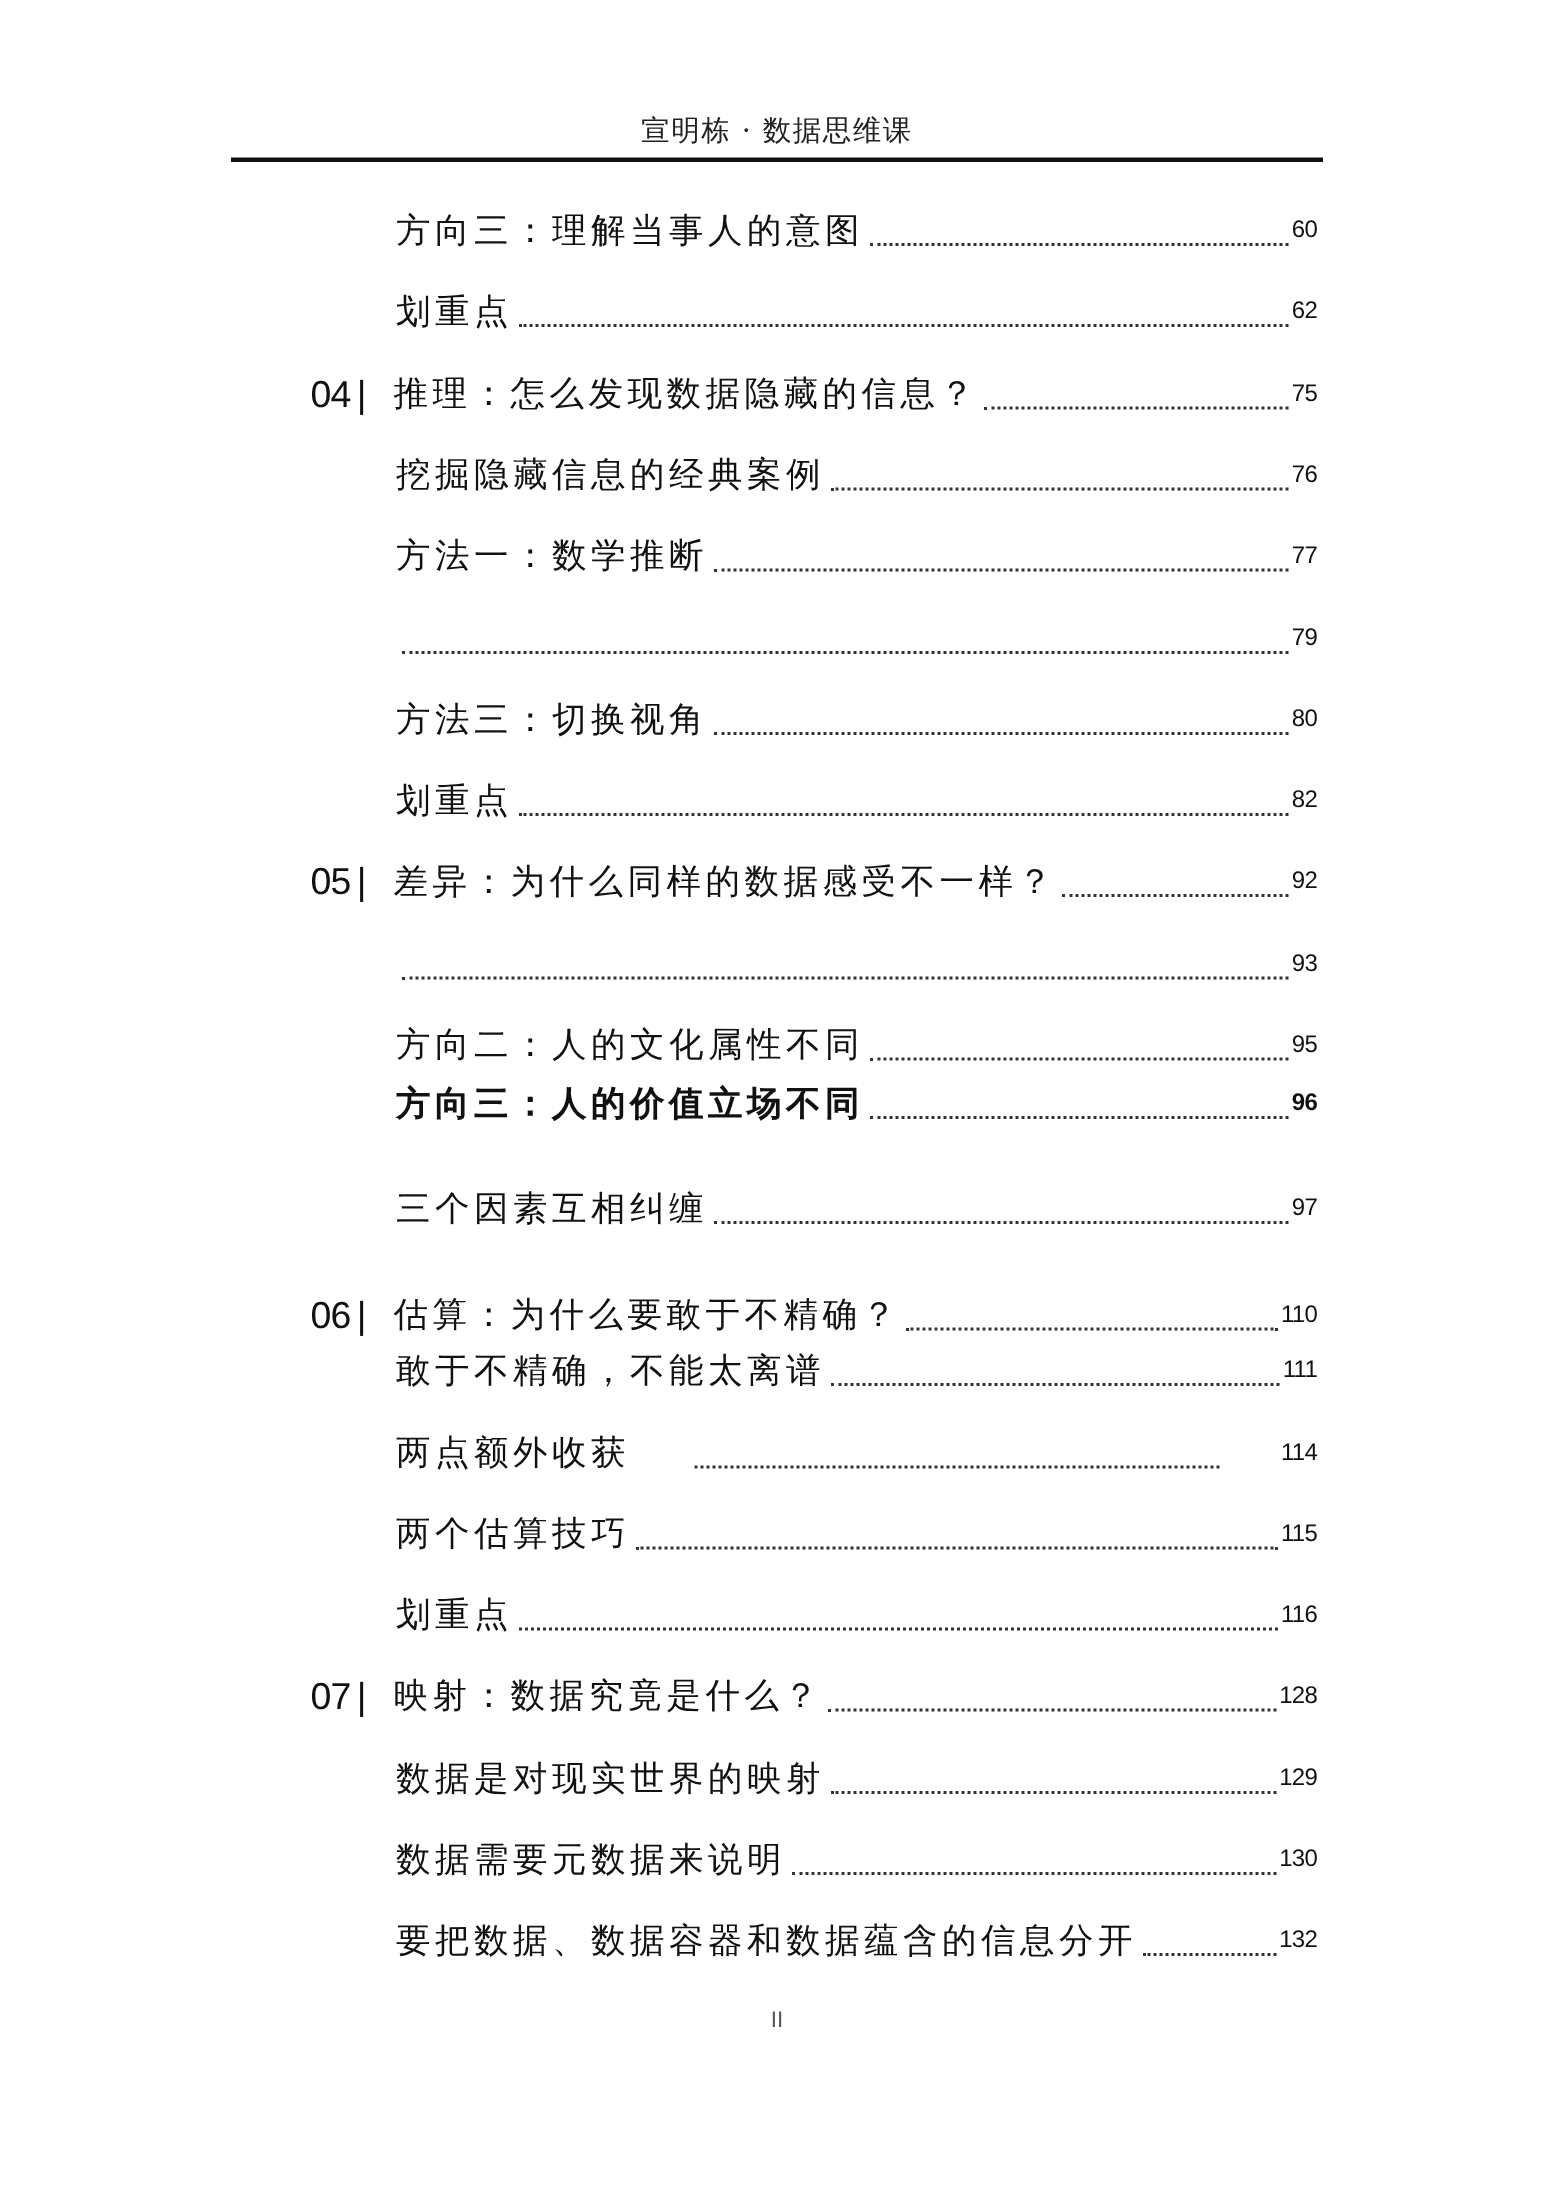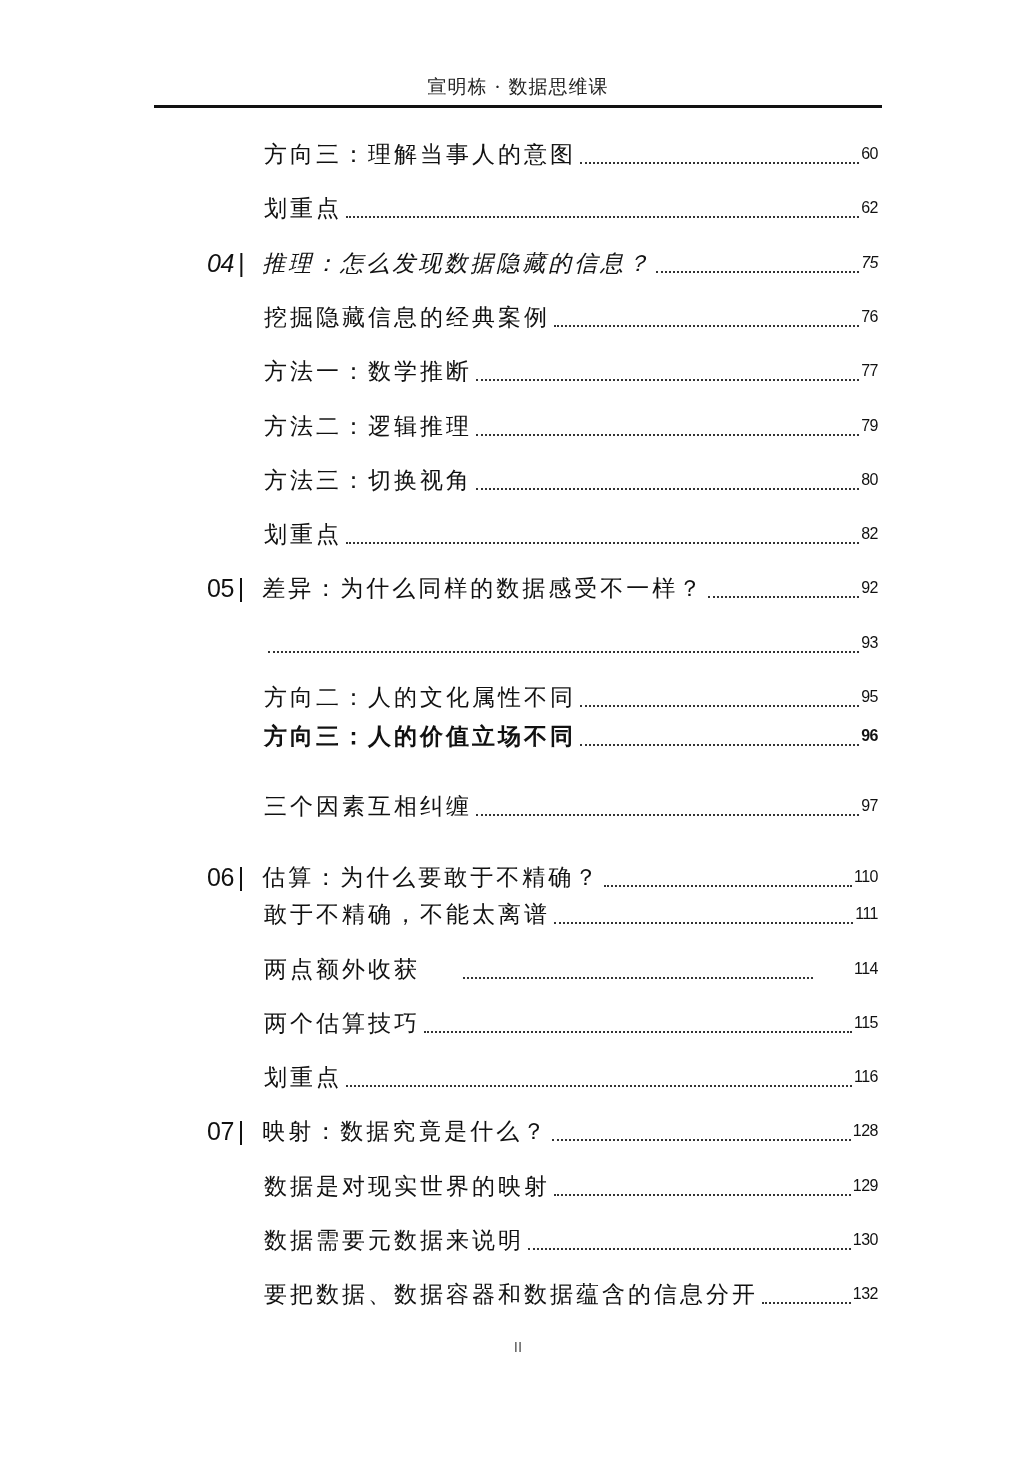--- a/index.html
+++ b/index.html
@@ -30,39 +30,38 @@
     <div class="row section" style="top: 0px;">
       <span class="title">方向三：理解当事人的意图</span>
       <span class="dots"></span>
       <span class="page">60</span>
     </div>
     <div class="row section" style="top: 54.3px;">
       <span class="title">划重点</span>
       <span class="dots"></span>
       <span class="page">62</span>
     </div>
-    <div class="row chapter" style="top: 108.6px; font-style: italic;">
+    <div class="row chapter" style="top: 108.6px;">
       <span class="num">04</span>
       <span class="bar">|</span>
       <span class="title">推理：怎么发现数据隐藏的信息？</span>
       <span class="dots"></span>
       <span class="page">75</span>
     </div>
     <div class="row section" style="top: 162.9px;">
       <span class="title">挖掘隐藏信息的经典案例</span>
       <span class="dots"></span>
       <span class="page">76</span>
     </div>
     <div class="row section" style="top: 217.2px;">
       <span class="title">方法一：数学推断</span>
       <span class="dots"></span>
       <span class="page">77</span>
     </div>
     <div class="row section" style="top: 271.5px;">
-      <span class="title">方法二：逻辑推理</span>
       <span class="dots"></span>
       <span class="page">79</span>
     </div>
     <div class="row section" style="top: 325.8px;">
       <span class="title">方法三：切换视角</span>
       <span class="dots"></span>
       <span class="page">80</span>
     </div>
     <div class="row section" style="top: 380.1px;">
       <span class="title">划重点</span>

